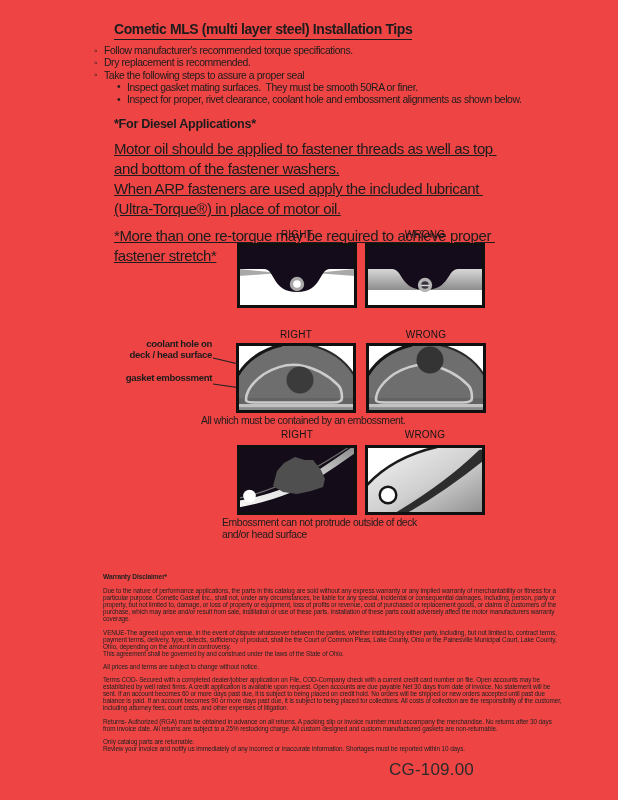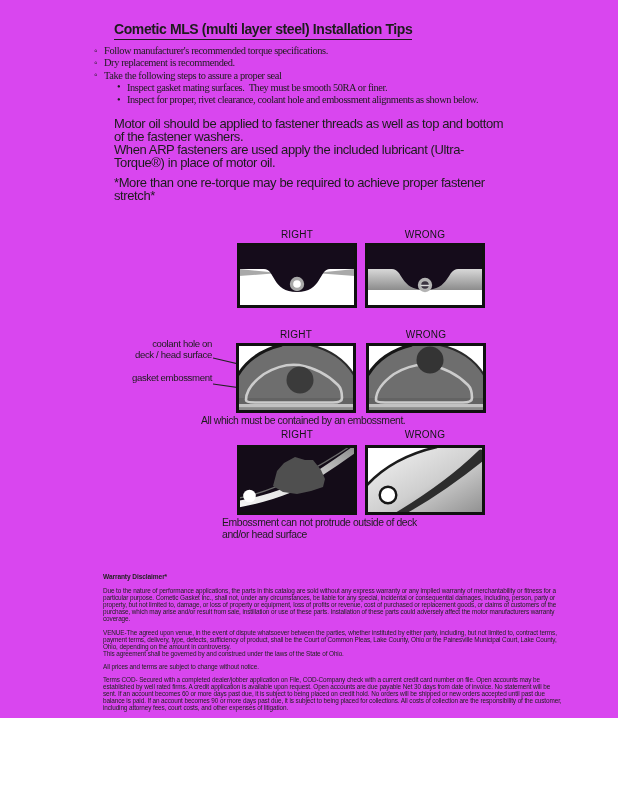--- a/index.html
+++ b/index.html
@@ -1,44 +1,44 @@
 <!DOCTYPE html>
 <html><head>
 <meta charset="utf-8">
 <style>
   html,body { margin:0; padding:0; background:#ffffff; }
   .page {
-    position:relative; width:618px; height:718px; background:#d946ef;
+    position:relative; width:618px; height:800px; background:#ef4444;
     font-family:"Liberation Sans","DejaVu Sans",sans-serif; color:#1c1c1c;
     overflow:hidden;
   }
   .title {
     position:absolute; left:114px; top:21px; margin:0;
     font-size:14px; font-weight:bold; letter-spacing:-0.4px;
     border-bottom:1.6px solid #1a1a1a; padding-bottom:2px; display:inline-block;
     white-space:nowrap;
   }
   .bullets { position:absolute; left:94px; top:45px; width:440px;
-    font-size:10.4px; letter-spacing:-0.4px; line-height:12.3px;font-family:Liberation Serif, serif; }
+    font-size:10.4px; letter-spacing:-0.4px; line-height:12.3px; }
   .bullet { position:relative; padding-left:10px; white-space:pre-wrap; }
   .bullet::before { content:"◦"; position:absolute; left:0; top:-0.5px; }
   .bullet.sub { margin-left:23px; }
   .bullet.sub::before { content:"•"; }
   .diesel { position:absolute; left:114px; top:117px; width:400px; }
   .diesel h2 { margin:0 0 8px 0; font-size:12.6px; letter-spacing:-0.3px; }
-  .para { margin:0 0 7px 0; font-size:13px; line-height:13px;
-    letter-spacing:-0.4px; white-space:pre-wrap; }
+  .para { margin:0 0 7px 0; font-size:15px; line-height:20px;
+    letter-spacing:-0.4px; white-space:pre-wrap;text-decoration:underline; }
   .dg-label { position:absolute; width:120px; text-align:center;
     font-size:10px; letter-spacing:0.2px; color:#141414; }
   .panel { position:absolute; width:120px; }
   .panel svg { display:block; }
   .caption { position:absolute; font-size:10.4px; letter-spacing:-0.4px;
     line-height:12px; white-space:pre-line; }
   .callout { position:absolute; width:98px; text-align:right;
-    font-size:9.6px; letter-spacing:-0.35px; line-height:11px; white-space:pre-line; }
+    font-size:9.6px; letter-spacing:-0.35px; line-height:11px; white-space:pre-line;font-weight:bold; }
   .leaders { position:absolute; left:210px; top:340px; pointer-events:none; }
   .fine { position:absolute; left:103px; top:573px; width:459px;
     font-size:6.4px; line-height:7.1px; letter-spacing:-0.1px; color:#222222; }
   .fine .fh { font-weight:bold; margin:0 0 7px 0; font-size:6.6px; }
   .fp { margin:0 0 6px 0; }
   .fp.tight { margin-bottom:0; }
   .pagenum { position:absolute; left:389px; top:760px; font-size:17px;
     letter-spacing:0.2px; color:#2b2b2b; }
 </style>
 </head>
@@ -50,20 +50,21 @@
 
   <section class="bullets">
     <div class="bullet">Follow manufacturer's recommended torque specifications.</div>
     <div class="bullet">Dry replacement is recommended.</div>
     <div class="bullet">Take the following steps to assure a proper seal</div>
     <div class="bullet sub">Inspect gasket mating surfaces.  They must be smooth 50RA or finer.</div>
     <div class="bullet sub">Inspect for proper, rivet clearance, coolant hole and embossment alignments as shown below.</div>
   </section>
 
   <section class="diesel">
+    <h2>*For Diesel Applications*</h2>
     <p class="para">Motor oil should be applied to fastener threads as well as top and bottom of the fastener washers.
 When ARP fasteners are used apply the included lubricant (Ultra-Torque®) in place of motor oil.</p>
     <p class="para">*More than one re-torque may be required to achieve proper fastener stretch*</p>
   </section>
 
   <div class="dg-label" style="left:237px; top:229px;">RIGHT</div>
   <div class="dg-label" style="left:365px; top:229px;">WRONG</div>
 
   <div class="panel" style="left:237px; top:243px;">
     <svg width="120" height="65" viewBox="0 0 120 65">

